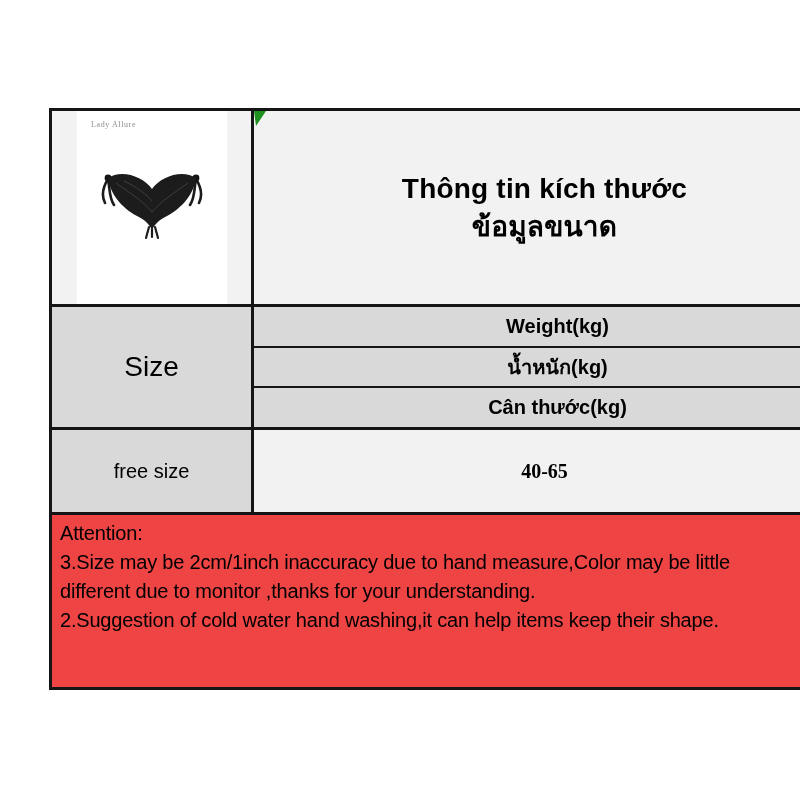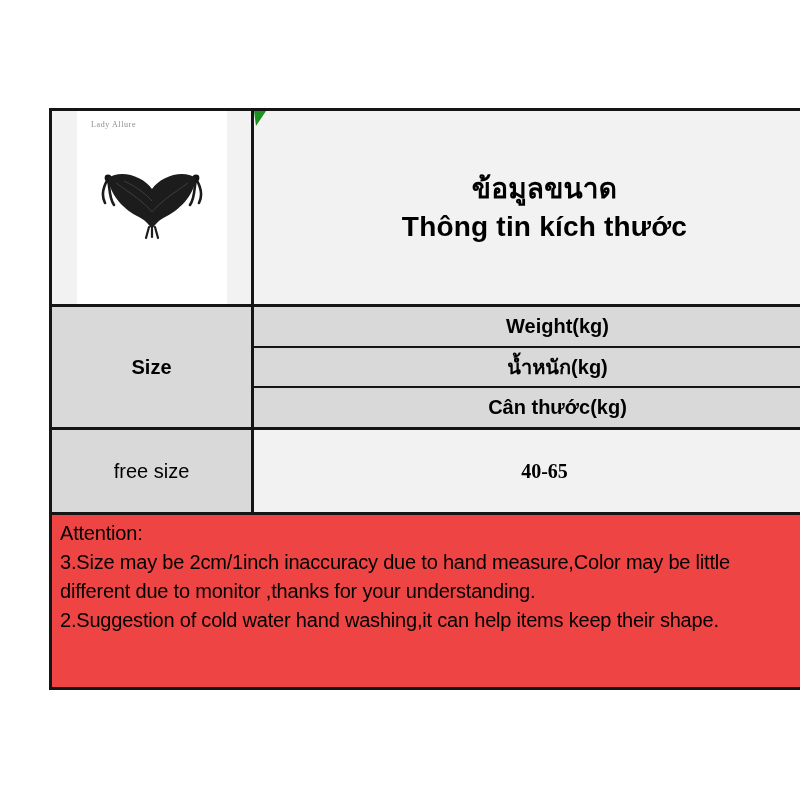--- a/index.html
+++ b/index.html
@@ -25,21 +25,21 @@
   .corner-marker { position:absolute; left:0; top:0; width:14px; height:15px; }
 
   .product-image { position:absolute; left:25px; top:0; width:150px; height:193px; background:#ffffff; }
   .brand-text { position:absolute; left:14px; top:9px; font-size:8px; color:#8e8e8e;
     font-family:"Liberation Serif","DejaVu Serif",serif; letter-spacing:0.6px; }
   .panty-svg { position:absolute; left:22px; top:56px; width:106px; height:78px; }
 
   
   .weight-section { height:120px; flex:none; display:flex; border-bottom:3px solid #151515; }
   .size-cell { background:#d9d9d9; display:flex; align-items:center; justify-content:center;
-    font-size:20px; font-weight:bold; }
+    font-size:28px; font-weight:normal; }
   .weight-rows { flex:1; display:flex; flex-direction:column; }
   .weight-row { flex:1; background:#d9d9d9; display:flex; align-items:center; justify-content:center;
     font-size:20px; font-weight:bold;padding-left:26px; }
   .weight-row + .weight-row { border-top:2px solid #151515; }
 
   
   .freesize-row { height:82px; flex:none; display:flex; border-bottom:3px solid #151515; }
   .freesize-label { background:#d9d9d9; display:flex; align-items:center; justify-content:center;
     font-size:20px; font-weight:normal; }
   .freesize-value { flex:1; background:#f2f2f2; display:flex; align-items:center; justify-content:center;
@@ -72,22 +72,22 @@
             <path d="M50,60 L47,71 M56,60 L59,71 M53,62 L53,70" stroke="#1c1c1c" stroke-width="2.2" fill="none" stroke-linecap="round"></path>
 
             <path d="M17,16 C31,26 45,35 53,45 M89,16 C75,26 61,35 53,45 M25,14 C38,20 48,28 53,34" stroke="#4a4a4a" stroke-width="1" fill="none" opacity="0.75"></path>
           </svg>
         </div>
       </div>
       <div class="header-right">
         <svg class="corner-marker" viewBox="0 0 14 15">
           <polygon points="0,0 12,0 2,15" fill="#1e9020"></polygon>
         </svg>
+        <div class="title-line">Thông tin kích thước</div>
         <div class="title-line">ข้อมูลขนาด</div>
-        <div class="title-line">Thông tin kích thước</div>
       </div>
     </div>
 
     <div class="weight-section">
       <div class="left-col size-cell">Size</div>
       <div class="weight-rows">
         <div class="weight-row">Weight(kg)</div>
         <div class="weight-row">น้ำหนัก(kg)</div>
         <div class="weight-row">Cân thước(kg)</div>
       </div>

